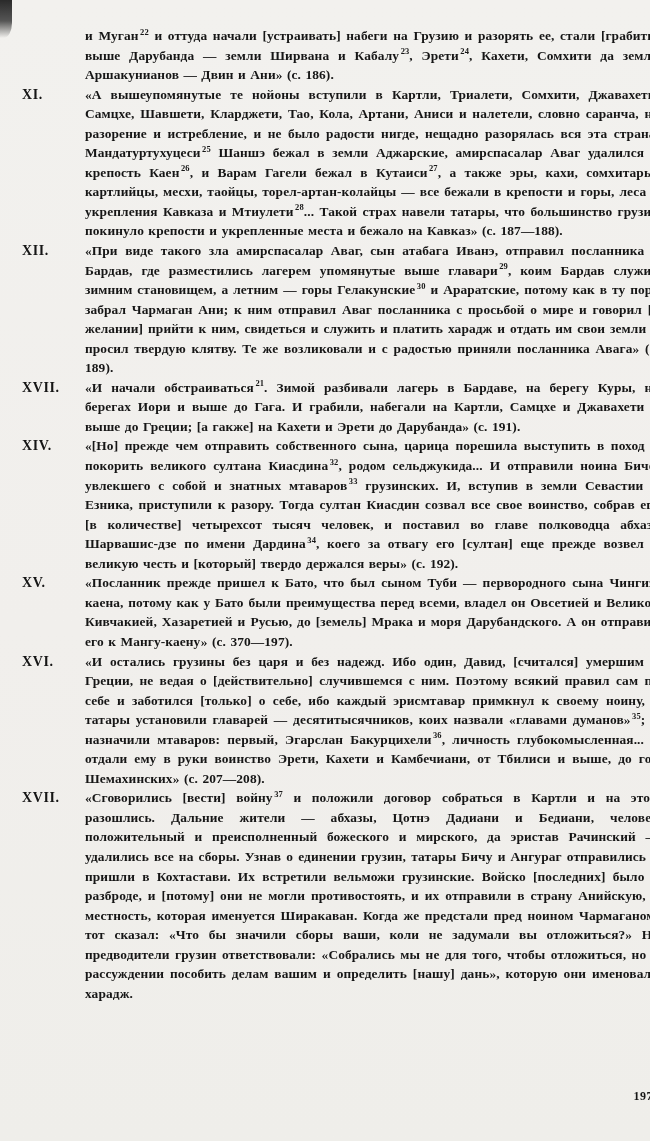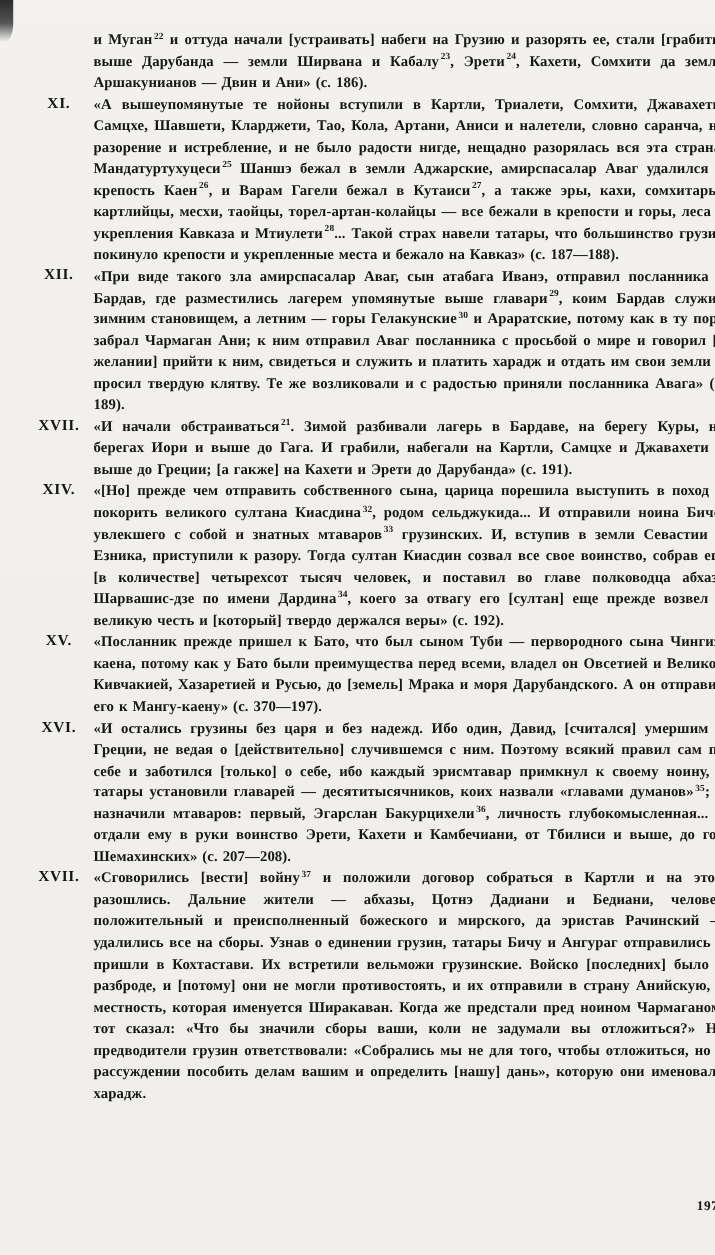--- a/index.html
+++ b/index.html
@@ -36,21 +36,20 @@
   .para-row {
     display: flex;
     align-items: flex-start;
   }
   .numeral {
     flex: 0 0 63px;
     font-size: 14px;
     line-height: 19.55px;
     font-weight: bold;
     letter-spacing: 0.6px;
-    text-align: center;
   }
   .ptext {
     flex: 1;
     text-align: justify;
     font-size: 13.4px;
     line-height: 19.55px;
     font-weight: 600;
     letter-spacing: 0.1px;
     word-spacing: 1px;
   }

